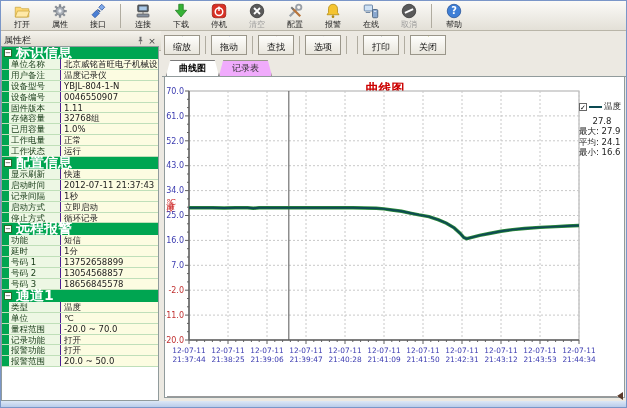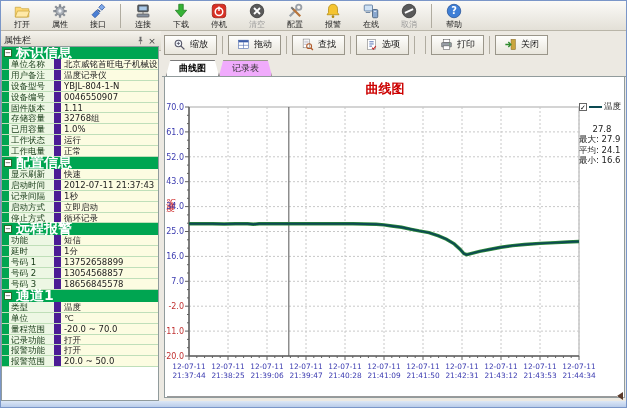--- a/index.html
+++ b/index.html
@@ -18,46 +18,46 @@
   #panel-header{height:20px;background:linear-gradient(#f4f2ec,#dcd8cc);border-bottom:1px solid #b9b5a8;
     display:flex;align-items:center;padding:0 3px;}
   #panel-title{font-size:9px;color:#222;flex:1;}
   .ph-btn{width:12px;height:11px;display:flex;align-items:center;justify-content:center;font-size:9px;color:#444;cursor:pointer;line-height:10px;}
   #panel-body{position:absolute;left:0;top:15px;width:158px;height:355px;background:#fff;border:1px solid #919b9c;overflow:hidden;}
   .sec-header{height:12px;background:#00a551;display:flex;align-items:center;padding-left:2px;}
   .sec-collapse{width:8px;height:8px;background:#fff;border:1px solid #2a6a2a;font-size:7px;line-height:6px;text-align:center;color:#222;margin-right:4px;cursor:pointer;}
   .sec-title{font-size:14px;font-weight:bold;color:#fff;}
   .prow{height:10.9px;display:flex;border-bottom:1px solid #bfdfb9;}
   .prow .strip{width:7px;background:#00a551;}
-  .prow .plabel{width:52px;background:#edf7e4;border-right:7px solid #4c1d95;font-size:8.5px;color:#143814;
+  .prow .plabel{width:52px;background:#edf7e4;border-right:1px solid #4c1d95;font-size:8.5px;color:#143814;
      padding:0 2px;white-space:nowrap;overflow:hidden;line-height:10px;}
   .prow .pvalue{flex:1;background:#fcfce1;font-size:8.5px;color:#222;padding:0 3px;white-space:nowrap;overflow:hidden;line-height:10px;}
   
   #chart-toolbar{position:absolute;left:161px;top:30px;width:466px;height:27px;display:flex;align-items:center;padding-left:2px;}
   .ct-btn{height:20px;display:flex;align-items:center;gap:4px;padding:0 8px;cursor:pointer;
-     border:1px solid #9a968a;background:linear-gradient(#fefefc,#e9e6dd);}
+     border:1px solid #9a968a;background:linear-gradient(#fefefc,#e9e6dd);flex-direction:column;}
   .ct-btn svg{width:13px;height:13px;}
   .ct-label{font-size:9px;color:#111;}
   .ct-sep{width:1px;height:18px;background:#b0aca0;margin:0 5px;}
   
   #tabbar{position:absolute;left:161px;top:57px;width:466px;height:19px;display:flex;align-items:flex-end;padding-left:4px;border-bottom:1px solid #919b9c;}
   .tab{height:16px;padding:0 12px;display:flex;align-items:center;font-size:9px;cursor:pointer;
       clip-path:polygon(8% 0,92% 0,100% 100%,0 100%);}
   .tab.active{background:#fff;border:1px solid #7a7a7a;border-bottom:none;font-weight:bold;color:#000;z-index:2;}
   .tab.inactive{background:#f0abfc;border:1px solid #9a968a;border-bottom:none;color:#333;}
   
   #chart-box{position:absolute;left:163px;top:76px;width:461px;height:321px;background:#fff;border:1px solid #919b9c;border-top:none;}
   #chart-title{position:absolute;left:0;top:3px;width:440px;text-align:center;font-size:13px;font-weight:bold;color:#cc0000;}
-  #plot-wrap{position:absolute;left:0;top:18px;width:461px;height:296px;}
+  #plot-wrap{position:absolute;left:0;top:2px;width:461px;height:296px;}
   #ylabel-vert{position:absolute;left:0px;top:118px;writing-mode:vertical-rl;font-size:8.5px;color:#cc2222;letter-spacing:1px;}
   #legend{position:absolute;left:414px;top:24px;width:46px;font-size:8.5px;color:#222;}
   #legend .lg-row{display:flex;align-items:center;gap:2px;}
   #legend .lg-check{width:8px;height:8px;border:1px solid #666;background:#fff;font-size:7px;line-height:8px;text-align:center;color:#000;cursor:pointer;}
   #legend .lg-line{width:13px;height:2px;}
-  #legend .lg-cur{text-align:center;margin-top:11px;}
+  #legend .lg-cur{text-align:center;margin-top:3px;}
   #legend .lg-stat{white-space:nowrap;line-height:10.5px;}
   #scroll-line{position:absolute;left:2px;top:319px;width:450px;border-top:1px solid #9a9a9a;}
   #scroll-arrow{position:absolute;left:452px;top:315px;width:0;height:0;border-top:4px solid transparent;border-bottom:4px solid transparent;border-right:6px solid #5a3a2a;cursor:pointer;}
   
   #bottom-strip{position:absolute;left:0;top:400px;width:627px;height:8px;background:linear-gradient(#dce7f6,#aec4e6);}
   text{font-family:"DejaVu Sans",sans-serif;}
 </style>
 </head>
 <body>
 
@@ -205,27 +205,27 @@
           <div class="plabel">存储容量</div>
           <div class="pvalue">32768组</div>
         </div>
         <div class="prow">
           <div class="strip"></div>
           <div class="plabel">已用容量</div>
           <div class="pvalue">1.0%</div>
         </div>
         <div class="prow">
           <div class="strip"></div>
+          <div class="plabel">工作电量</div>
+          <div class="pvalue">正常</div>
+        </div>
+        <div class="prow">
+          <div class="strip"></div>
           <div class="plabel">工作状态</div>
           <div class="pvalue">运行</div>
-        </div>
-        <div class="prow">
-          <div class="strip"></div>
-          <div class="plabel">工作电量</div>
-          <div class="pvalue">正常</div>
         </div>
         <div class="sec-header">
           <span class="sec-collapse">−</span>
           <span class="sec-title">配置信息</span>
         </div>
         <div class="prow">
           <div class="strip"></div>
           <div class="plabel">显示刷新</div>
           <div class="pvalue">快速</div>
         </div>

